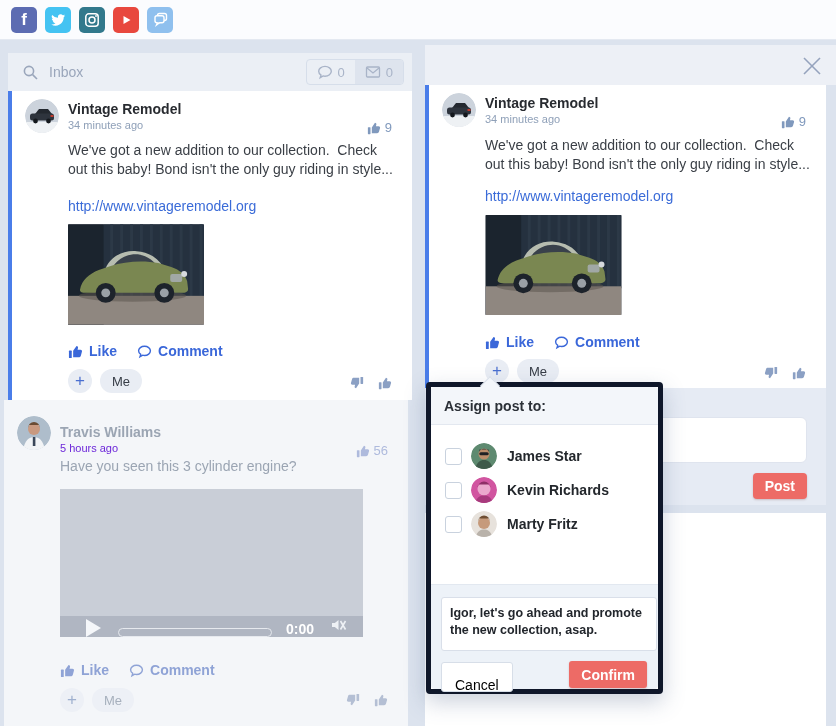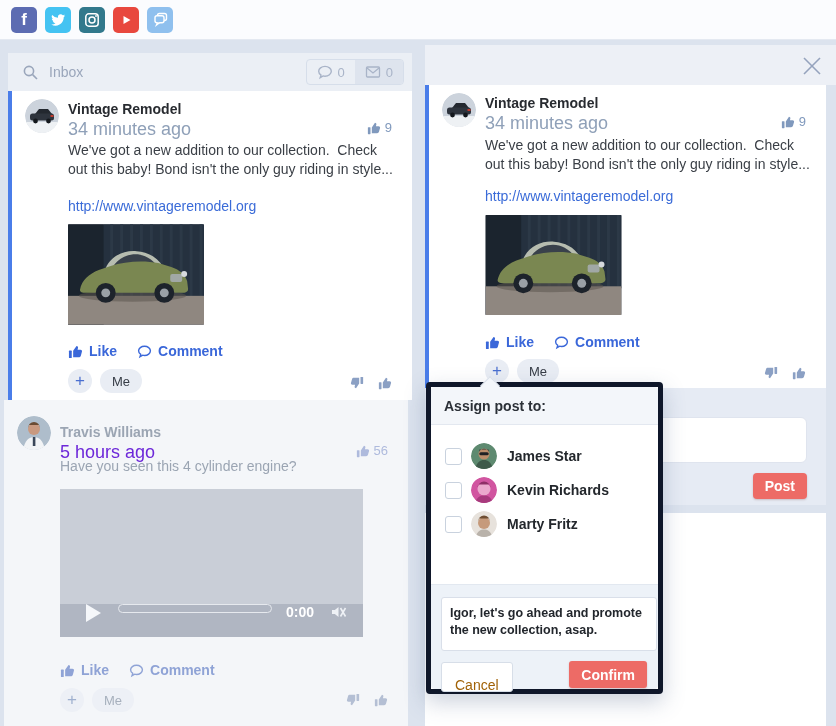--- a/index.html
+++ b/index.html
@@ -21,21 +21,21 @@
   .inbox-header { position:absolute; left:8px; top:53px; width:404px; height:38px; background:#ebeff5; display:flex; align-items:center; padding:0 8px 0 14px; }
   .search-wrap { display:flex; align-items:center; gap:10px; color:#9aa6bb; font-size:14px; flex:1; cursor:text; }
   .counters { display:flex; border:1px solid #d6deea; border-radius:4px; overflow:hidden; height:26px; }
   .counter { display:flex; align-items:center; gap:5px; padding:0 10px; color:#a9b4c8; font-size:13px; cursor:pointer; }
   .counter.msg { background:#dee4ee; }
 
   .post { position:absolute; background:#fff; }
   .post.selected { border-left:4px solid #4a7de9; }
   .post .avatar { position:absolute; left:13px; top:8px; width:34px; height:34px; border-radius:50%; overflow:hidden; }
   .post .author { position:absolute; left:56px; top:10px; font-size:14px; font-weight:700; color:#282b30; }
-  .post .time { position:absolute; left:56px; top:28px; font-size:18px; color:#8fa0b8; }
+  .post .time { position:absolute; left:56px; top:28px; font-size:11px; color:#8fa0b8; }
   .post .likes { position:absolute; right:20px; top:29px; font-size:13px; color:#8099bd; display:flex; align-items:center; gap:4px; }
   .post .body { position:absolute; left:56px; top:50px; width:328px; font-size:14px; line-height:19px; color:#3a3f46; white-space:pre-wrap; }
   .post .link { position:absolute; left:56px; font-size:14px; color:#3a6bd8; text-decoration:none; cursor:pointer; }
   .post .photo { position:absolute; left:56px; border-radius:1px; overflow:hidden; }
   .actions { position:absolute; left:56px; display:flex; gap:20px; }
   .action { display:flex; align-items:center; gap:6px; color:#3a67d9; font-size:14px; font-weight:600; cursor:pointer; }
   .assign-row { position:absolute; left:56px; display:flex; align-items:center; gap:8px; }
   .plus-btn { width:24px; height:24px; border-radius:50%; background:#e9edf4; color:#4a6fd0; font-size:17px; display:flex; align-items:center; justify-content:center; cursor:pointer; }
   .me-pill { height:24px; border-radius:12px; background:#e9edf4; color:#363c46; font-size:13px; display:flex; align-items:center; padding:0 12px; cursor:pointer; }
   .judge { position:absolute; right:20px; display:flex; gap:14px; color:#8ba0c4; }
@@ -46,21 +46,21 @@
   .post.dimmed .author { color:#9ba5b3; }
   .post.dimmed .time { color:#6d28d9; }
   .post.dimmed .likes { color:#aebadd; }
   .post.dimmed .body { color:#9ba5b3; }
   .post.dimmed .action { color:#8fa3d6; }
   .post.dimmed .plus-btn { background:#edf0f6; color:#9fb0cf; }
   .post.dimmed .me-pill { background:#edf0f6; color:#a7b0bd; }
   .post.dimmed .judge { color:#b4bfd4; }
 
   .video { position:absolute; left:56px; background:#c9ced7; }
-  .vbar { position:absolute; left:0; right:0; bottom:0; height:33px; background:rgba(171,178,190,.85); display:flex; align-items:flex-start; }
+  .vbar { position:absolute; left:0; right:0; bottom:0; height:21px; background:rgba(171,178,190,.85); display:flex; align-items:flex-end; }
   .vplay { width:0; height:0; border-left:15px solid #f5f7fa; border-top:9px solid transparent; border-bottom:9px solid transparent; margin-left:26px; cursor:pointer; }
   .vpill { width:154px; height:9px; border:1.5px solid #e6e9ee; border-radius:6px; margin-left:17px; cursor:pointer; }
   .vtime { font-size:14px; font-weight:700; color:#fff; margin-left:14px; }
   .vmute { margin-left:16px; color:#eef1f5; cursor:pointer; }
 
   
   .detail-top { position:absolute; left:425px; top:45px; width:411px; height:40px; background:#edf0f6; }
   .close-btn { position:absolute; right:11px; top:8px; width:26px; height:26px; color:#95a3bd; cursor:pointer; }
   .detail-card { left:425px; top:85px; width:401px; height:303px; }
   .composer { position:absolute; left:425px; top:388px; width:401px; height:117px; background:#e6ebf4; }
@@ -72,21 +72,21 @@
   .popup { position:absolute; left:426px; top:382px; width:237px; height:312px; background:#fff; border:5px solid #0f172a; border-radius:4px; box-shadow:0 8px 22px rgba(70,90,130,.28); z-index:50; }
   .popup .arrow { position:absolute; left:52px; top:-8px; width:14px; height:14px; background:#f3f6fa; border-left:1px solid #d9dfe9; border-top:1px solid #d9dfe9; transform:rotate(45deg); }
   .popup-header { height:38px; background:#f3f6fa; border-bottom:1px solid #e3e8f0; border-radius:4px 4px 0 0; display:flex; align-items:center; padding-left:13px; font-size:14px; font-weight:700; color:#2b3037; }
   .member-list { padding-top:14px; }
   .member { height:34px; display:flex; align-items:center; padding-left:14px; gap:0; cursor:pointer; }
   .checkbox { width:17px; height:17px; border:1px solid #c9d2de; border-radius:3px; background:#fff; flex:0 0 auto; cursor:pointer; }
   .member .m-avatar { width:26px; height:26px; border-radius:50%; overflow:hidden; margin-left:9px; flex:0 0 auto; }
   .member .m-name { margin-left:10px; font-size:14px; font-weight:700; color:#23272c; }
   .popup-footer { position:absolute; left:0; right:0; top:197px; bottom:0; background:#edf2f8; border-top:1px solid #e2e8f0; border-radius:0 0 4px 4px; }
   .popup-comment { position:absolute; left:10px; top:12px; width:216px; height:54px; background:#fff; border:1px solid #d9dfe9; border-radius:3px; padding:7px 8px; font-size:12.5px; font-weight:700; line-height:17px; color:#22262c; }
-  .cancel-btn { position:absolute; left:10px; top:77px; height:26px; padding:14px 13px; background:#fff; border:1px solid #d7dee8; border-radius:3px; color:#a16207; font-size:14px; cursor:pointer; }
+  .cancel-btn { position:absolute; left:10px; top:77px; height:26px; padding:14px 13px; background:#fff; border:1px solid #d7dee8; border-radius:3px; color:#000000; font-size:14px; cursor:pointer; }
   .confirm-btn { position:absolute; right:11px; top:76px; height:27px; padding:0 12px; background:#ed6b66; border:none; border-radius:3px; color:#fff; font-size:14px; font-weight:700; cursor:pointer; box-shadow:0 1px 2px rgba(120,60,60,.25); }
 </style>
 </head>
 <body>
 
 <div id="app">
 
   <div class="topbar">
     <div class="sicon fb">
         <span>f</span>
@@ -240,21 +240,21 @@
     </div>
     <div class="author" style="top:24px;">Travis Williams</div>
     <div class="time" style="top:42px;">5 hours ago</div>
     <div class="likes" style="top:43px;">
       <svg width="14" height="14" viewBox="0 0 16 16" fill="currentColor">
           <rect x="1" y="7" width="3" height="8" rx=".6"></rect>
           <path d="M5.5 15V7.3L9.1 2c1 0 1.8.9 1.6 1.9L10.2 6h3.1c1.1 0 1.9 1 1.6 2l-1.2 4.4c-.3 1-1.1 1.6-2.1 1.6H5.5z"></path>
         </svg>
       <span>56</span>
     </div>
-    <div class="body" style="top:57px;">Have you seen this 4 cylinder engine?</div>
+    <div class="body" style="top:57px;">Have you seen this 3 cylinder engine?</div>
     <div class="video" style="top:89px; width:303px; height:148px;">
       <div class="vbar">
         <div class="vplay"></div>
         <div class="vpill"></div>
         <div class="vtime">0:00</div>
         <div class="vmute">
           <svg width="17" height="16" viewBox="0 0 17 16" fill="currentColor">
               <path d="M2 6h2.8L8.5 3v10L4.8 10H2z"></path>
               <line x1="10.5" y1="4" x2="15.5" y2="12.5" stroke="currentColor" stroke-width="1.6"></line>
               <line x1="15.5" y1="4" x2="10.5" y2="12.5" stroke="currentColor" stroke-width="1.6"></line>

